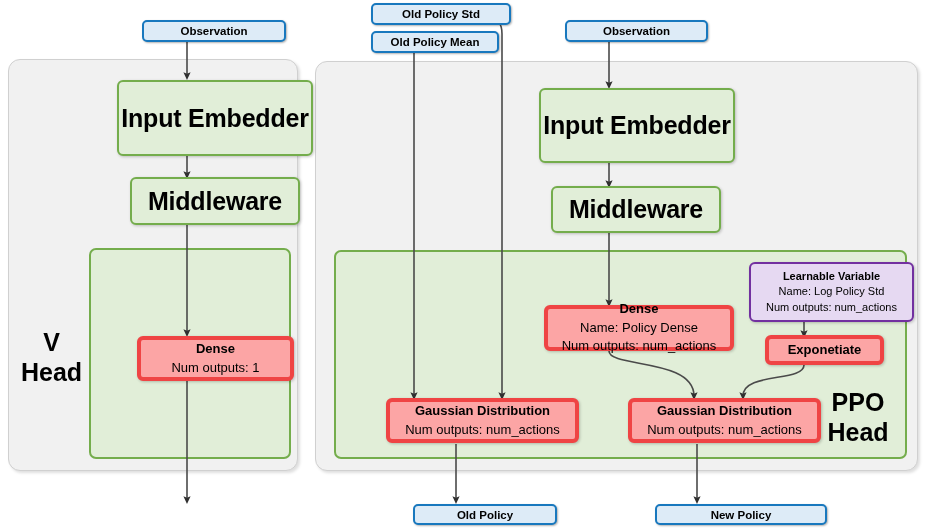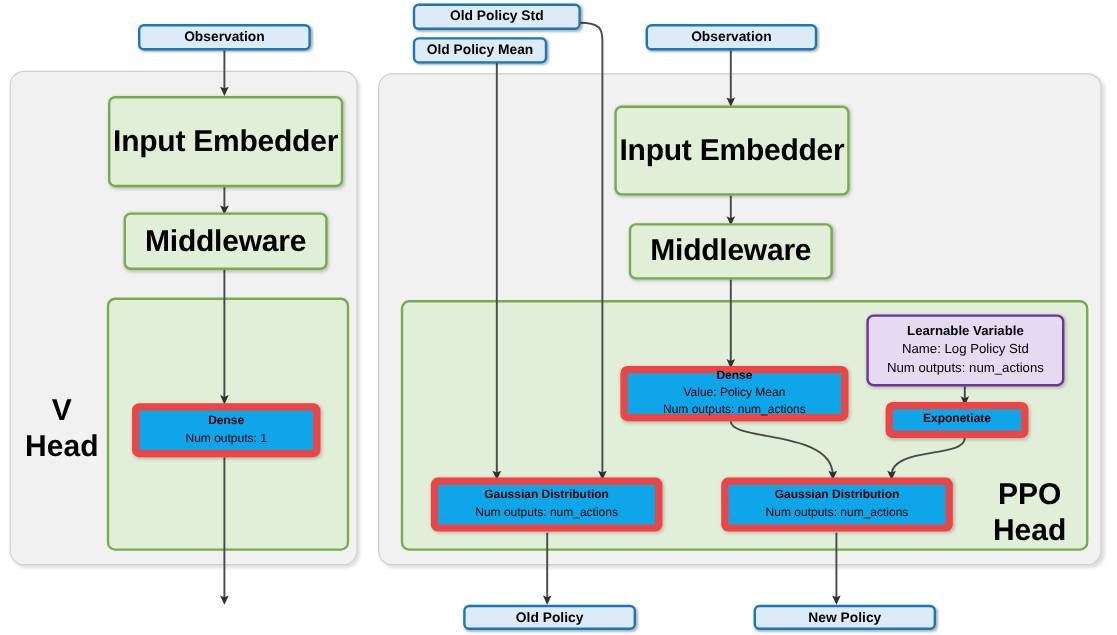--- a/index.html
+++ b/index.html
@@ -29,20 +29,21 @@
   }
   .node {
     position: absolute;
     box-sizing: border-box;
     display: flex;
     flex-direction: column;
     align-items: center;
     justify-content: center;
     text-align: center;
     z-index: 6;
+    margin-left: 27px;
   }
   
   .group-gray {
     position: absolute;
     box-sizing: border-box;
     background: #f1f1f1;
     border: 1px solid #d0d0d0;
     border-radius: 12px;
     box-shadow: 2px 2px 3px rgba(0,0,0,0.13);
     z-index: 1;
@@ -73,26 +74,26 @@
     border-radius: 6px;
     box-shadow: 1px 1px 3px rgba(0,0,0,0.22);
     color: #000000;
     font-size: 25px;
     font-weight: bold;
     letter-spacing: -0.2px;
     align-items: center;
   }
   
   .orange-block {
-    background: #0ea5e9;
-    border: 6px solid #ef4444;
+    background: #fca5a5;
+    border: 4px solid #ef4444;
     border-radius: 6px;
     box-shadow: 1px 1px 3px rgba(0,0,0,0.22);
     color: #000000;
-    font-size: 10px;
+    font-size: 13px;
     line-height: 1.42;
   }
   .orange-block .ttl { font-weight: bold; }
   
   .purple-block {
     background: #e6d9f2;
     border: 2px solid #7230a0;
     border-radius: 6px;
     box-shadow: 1px 1px 3px rgba(0,0,0,0.22);
     color: #000000;
@@ -158,21 +159,21 @@
   </svg>
 
   <div class="node io-box" style="left:115px; top:20px; width:144px; height:22px;">
     <span>Observation</span>
   </div>
 
   <div class="node io-box" style="left:344px; top:3px; width:140px; height:22px;">
     <span>Old Policy Std</span>
   </div>
 
-  <div class="node io-box" style="left:344px; top:31px; width:112px; height:22px;">
+  <div class="node io-box" style="left:344px; top:31px; width:128px; height:22px;">
     <span>Old Policy Mean</span>
   </div>
 
   <div class="node io-box" style="left:538px; top:20px; width:143px; height:22px;">
     <span>Observation</span>
   </div>
 
   <div class="node green-block" style="left:90px; top:80px; width:196px; height:76px;">
     <span class="nowrap">Input Embedder</span>
   </div>
@@ -194,21 +195,21 @@
   <div class="node green-block" style="left:512px; top:88px; width:196px; height:75px;">
     <span class="nowrap">Input Embedder</span>
   </div>
 
   <div class="node green-block" style="left:524px; top:186px; width:170px; height:47px;">
     <span class="nowrap">Middleware</span>
   </div>
 
   <div class="node orange-block" style="left:517px; top:305px; width:190px; height:46px;">
     <span class="ttl">Dense</span>
-    <span>Value: Policy Mean</span>
+    <span>Name: Policy Dense</span>
     <span>Num outputs: num_actions</span>
   </div>
 
   <div class="node purple-block" style="left:722px; top:262px; width:165px; height:60px;">
     <span class="ttl">Learnable Variable</span>
     <span>Name: Log Policy Std</span>
     <span>Num outputs: num_actions</span>
   </div>
 
   <div class="node orange-block" style="left:738px; top:335px; width:119px; height:30px;">
@@ -218,27 +219,27 @@
   <div class="node orange-block" style="left:359px; top:398px; width:193px; height:45px;">
     <span class="ttl">Gaussian Distribution</span>
     <span>Num outputs: num_actions</span>
   </div>
 
   <div class="node orange-block" style="left:601px; top:398px; width:193px; height:45px;">
     <span class="ttl">Gaussian Distribution</span>
     <span>Num outputs: num_actions</span>
   </div>
 
-  <div class="head-label" style="left:818px; top:398px; width:80px;">
+  <div class="head-label" style="left:818px; top:388px; width:80px;">
     <div>PPO</div>
     <div>Head</div>
   </div>
 
 
   <div class="node io-box" style="left:386px; top:504px; width:144px; height:21px;">
     <span>Old Policy</span>
   </div>
 
-  <div class="node io-box" style="left:628px; top:504px; width:152px; height:21px;">
+  <div class="node io-box" style="left:628px; top:504px; width:172px; height:21px;">
     <span>New Policy</span>
   </div>
 
 </div>
 
 </body></html>

